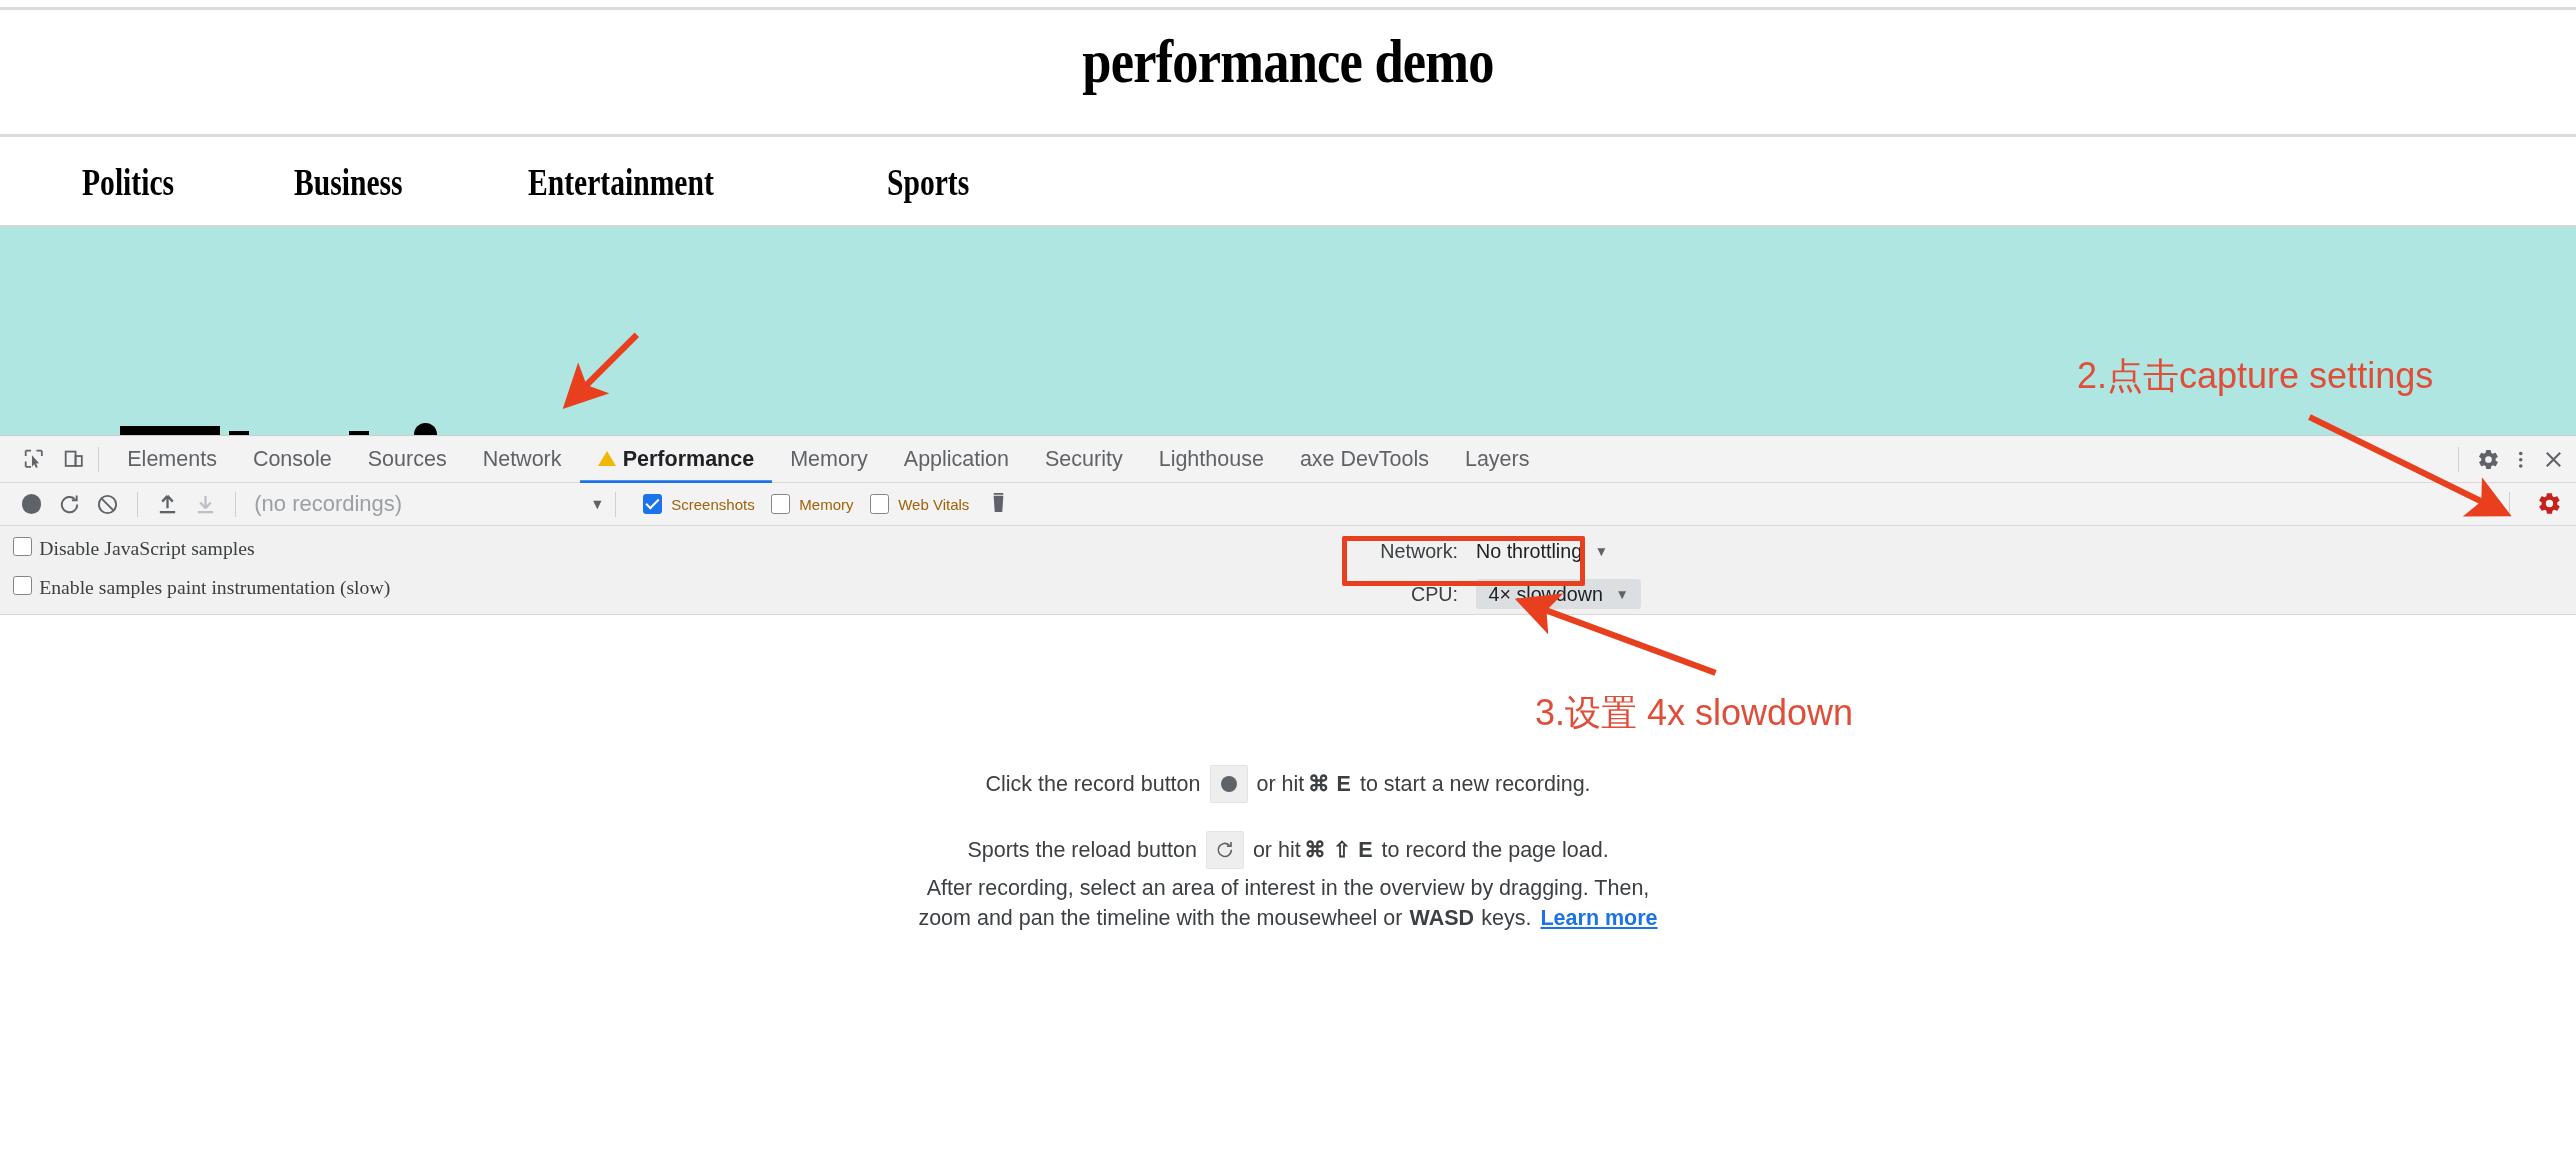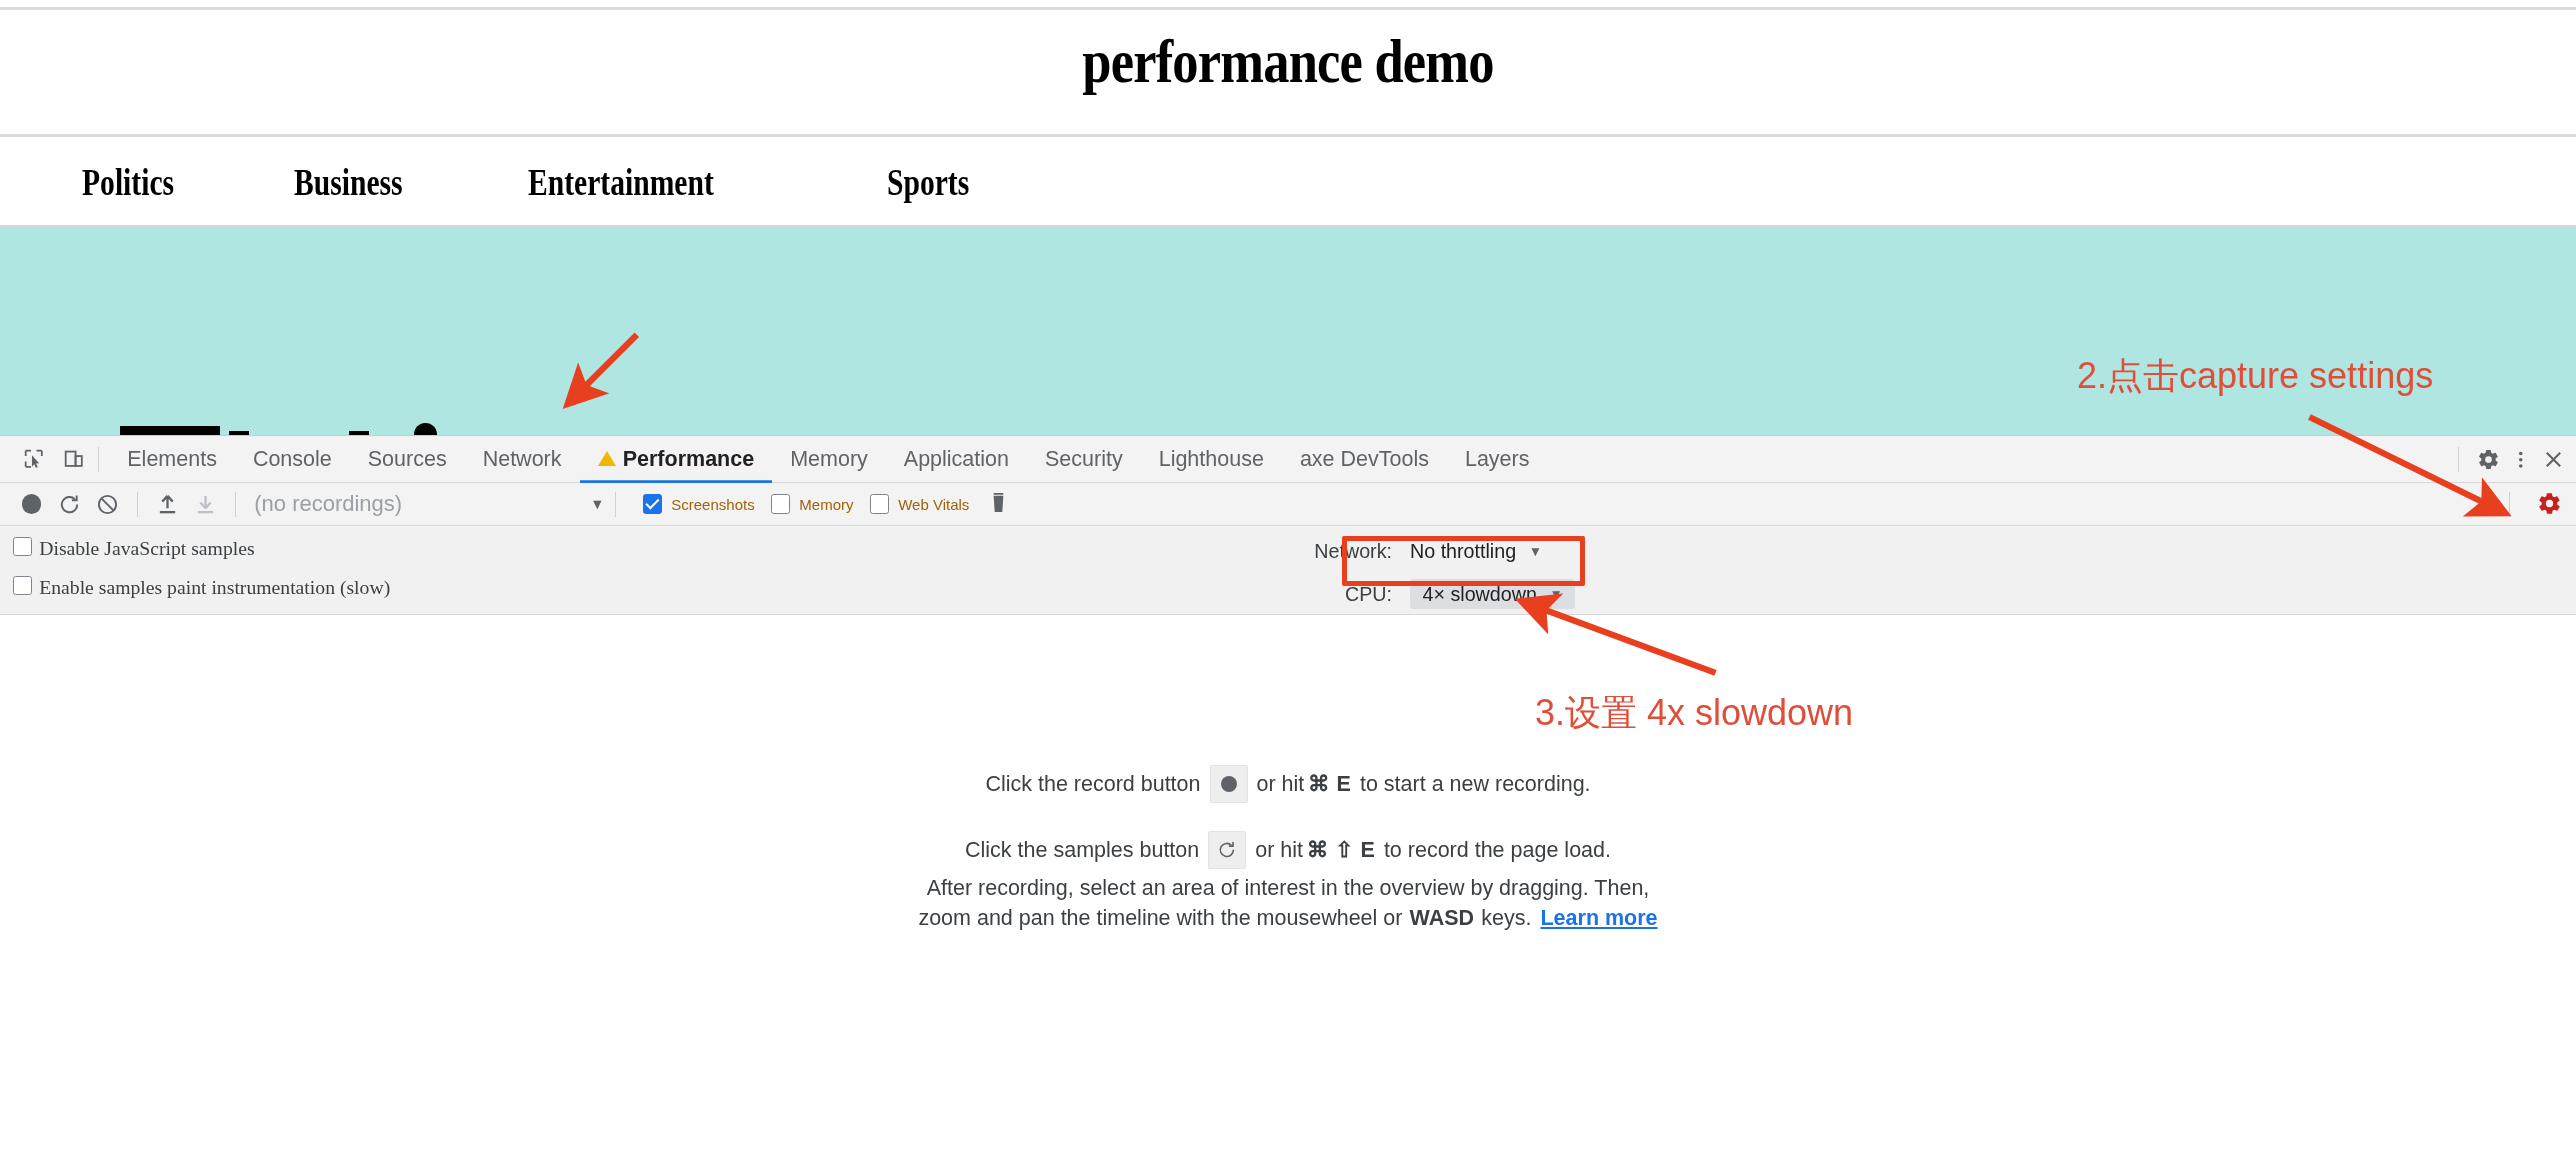--- a/index.html
+++ b/index.html
@@ -97,21 +97,21 @@
   .gear-red { cursor:pointer; }
 
   
   .capture-panel {
     position:relative; background:#f1f1f1; border-bottom:0.9px solid #d8d8d8;
     height:89px; padding:12.5px 0 0 0;
   }
   .cap-left { position:absolute; left:12.5px; top:10.7px; display:flex; flex-direction:column; gap:16px; }
   .cap-row { display:flex; align-items:flex-start; gap:7px; cursor:pointer;font-family:Liberation Serif, serif; }
   .cap-label { font-size:19.7px; color:#3c4043; white-space:nowrap; }
-  .cap-right { position:absolute; left:1267px; top:7.2px; width:447px; }
+  .cap-right { position:absolute; left:1333px; top:7.2px; width:447px; }
   .thr-row { display:flex; align-items:center; justify-content:flex-start; height:36px; }
   .thr-name { font-size:19.7px; color:#3c4043; width:125px; text-align:right; }
   .thr-val {
     font-size:19.7px; color:#202124; margin-left:18px;
     display:flex; align-items:center; gap:12.5px; cursor:pointer; white-space:nowrap;
   }
   .thr-val.boxed { background:#dcdfe2; border-radius:3.6px; padding:3.6px 12.5px; }
   .caret { font-size:13.4px; color:#5f6368; }
 
   
@@ -348,21 +348,21 @@
             </span>
           <span>or hit</span>
           <span class="kbd">⌘</span>
           <span class="kbd">E</span>
           <span style="margin-left:5.4px;">to start a new recording.</span>
         </div>
       </div>
 
       <div class="instr" style="top:216px;">
         <div class="instr-line">
-          <span>Click the samples button</span>
+          <span>Sports the reload button</span>
           <span class="inline-btn">
             <svg width="19.7" height="19.7" viewBox="0 0 24 24">
                 <path d="M17.6 6.4A8 8 0 1 0 20 12" stroke="#5f6368" stroke-width="2" fill="none"></path>
                 <path d="M19.5 2.5v5h-5" stroke="#5f6368" stroke-width="2" fill="none"></path>
               </svg>
           </span>
           <span>or hit</span>
           <span class="kbd">⌘</span>
           <span class="kbd">⇧</span>
           <span class="kbd">E</span>

